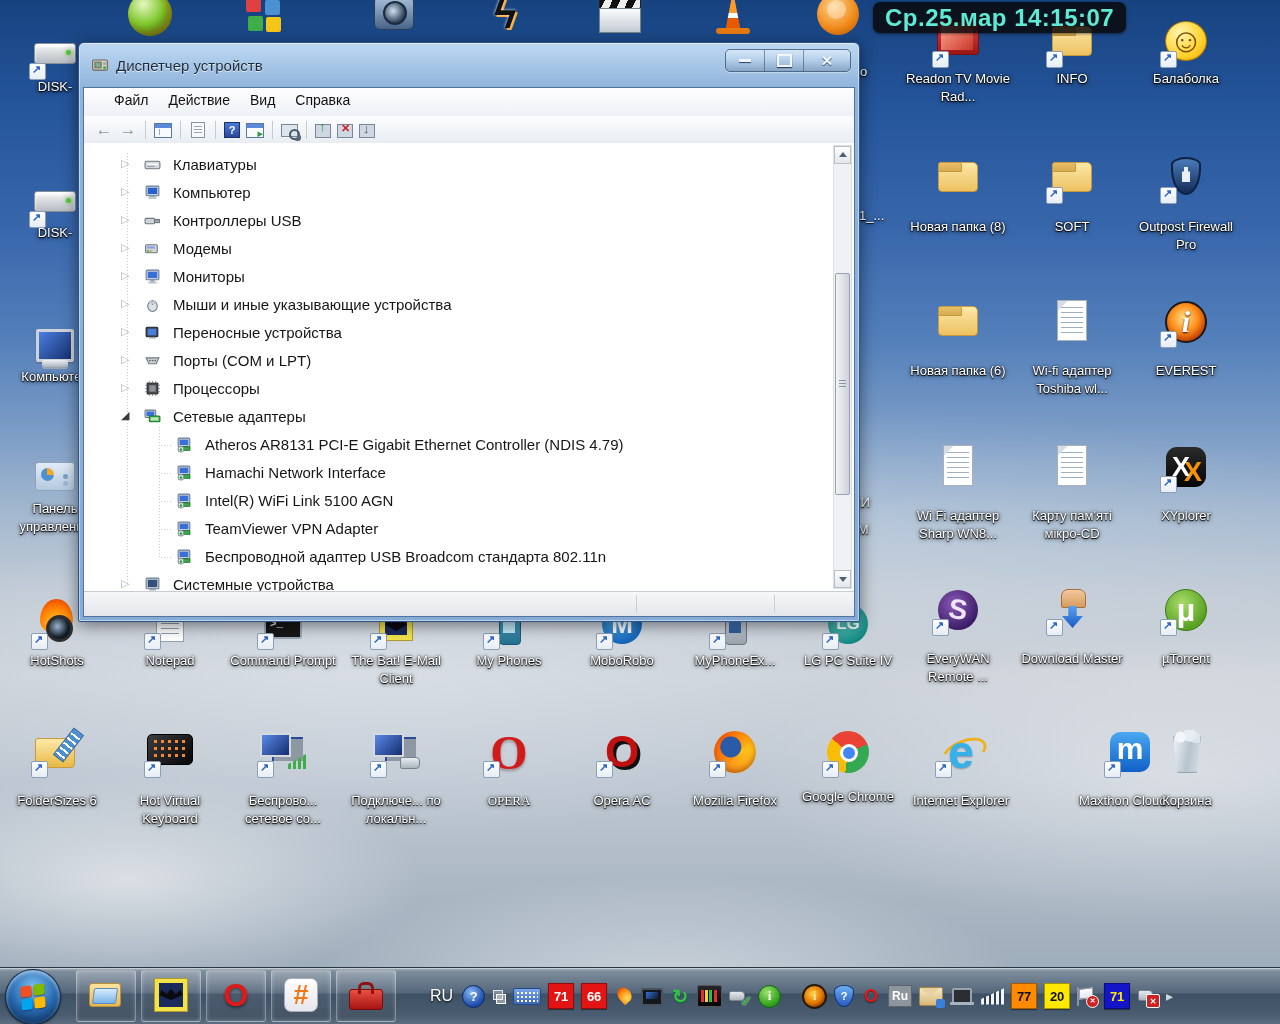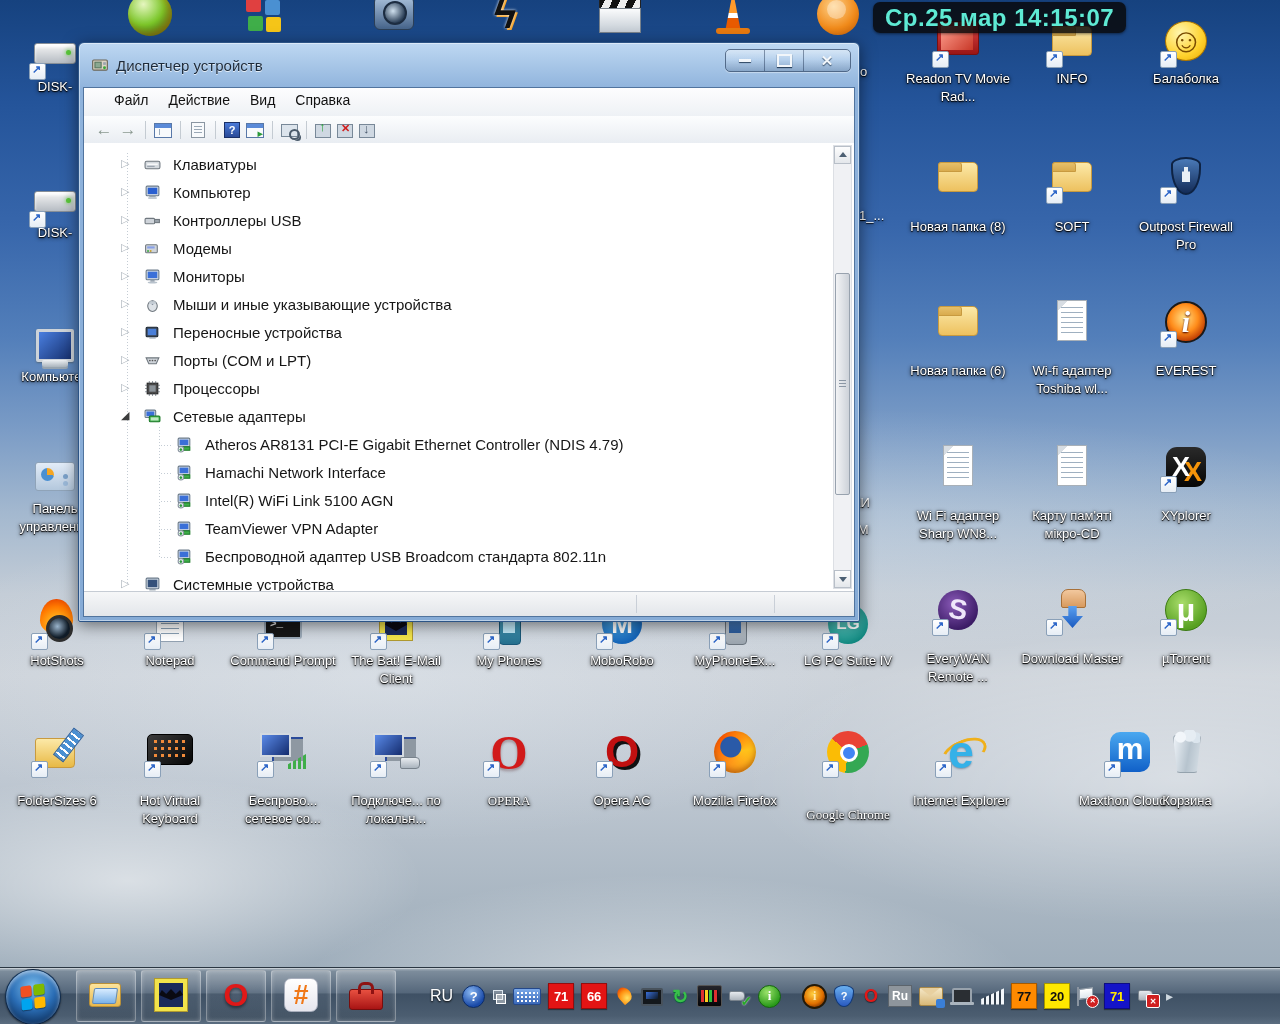--- a/index.html
+++ b/index.html
@@ -467,21 +467,21 @@
       <div class="desk-icon" style="left: 679px; top: 726px;">
         <div class="ic k-firefox">
           <span class="sc-arrow"></span>
         </div>
         <div class="di-label" style="margin-top: 14px;">Mozilla Firefox</div>
       </div>
       <div class="desk-icon" style="left: 792px; top: 726px;">
         <div class="ic k-chrome">
           <span class="sc-arrow"></span>
         </div>
-        <div class="di-label" style="margin-top: 28px; font-family: Liberation Serif, serif;">Google Chrome</div>
+        <div class="di-label" style="margin-top: 10px;">Google Chrome</div>
       </div>
       <div class="desk-icon" style="left: 905px; top: 726px;">
         <div class="ic k-internet-explorer">
           <span class="sc-arrow"></span>
         </div>
         <div class="di-label" style="margin-top: 14px;">Internet Explorer</div>
       </div>
       <div class="desk-icon" style="left: 1074px; top: 726px;">
         <div class="ic k-maxthon">
           <span class="sc-arrow"></span>

